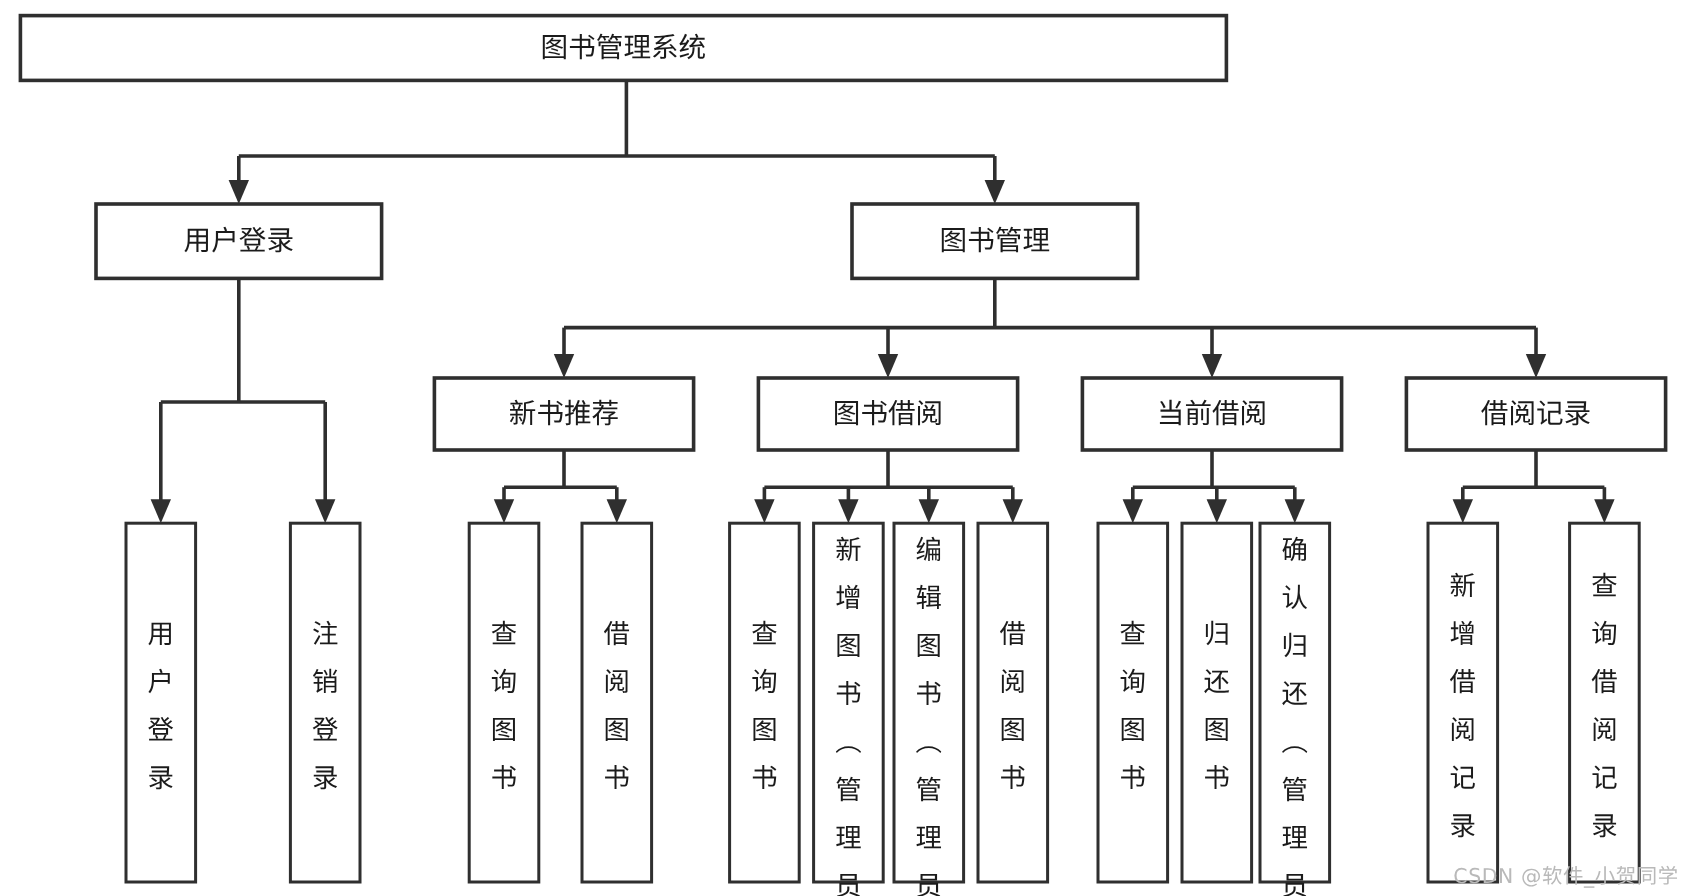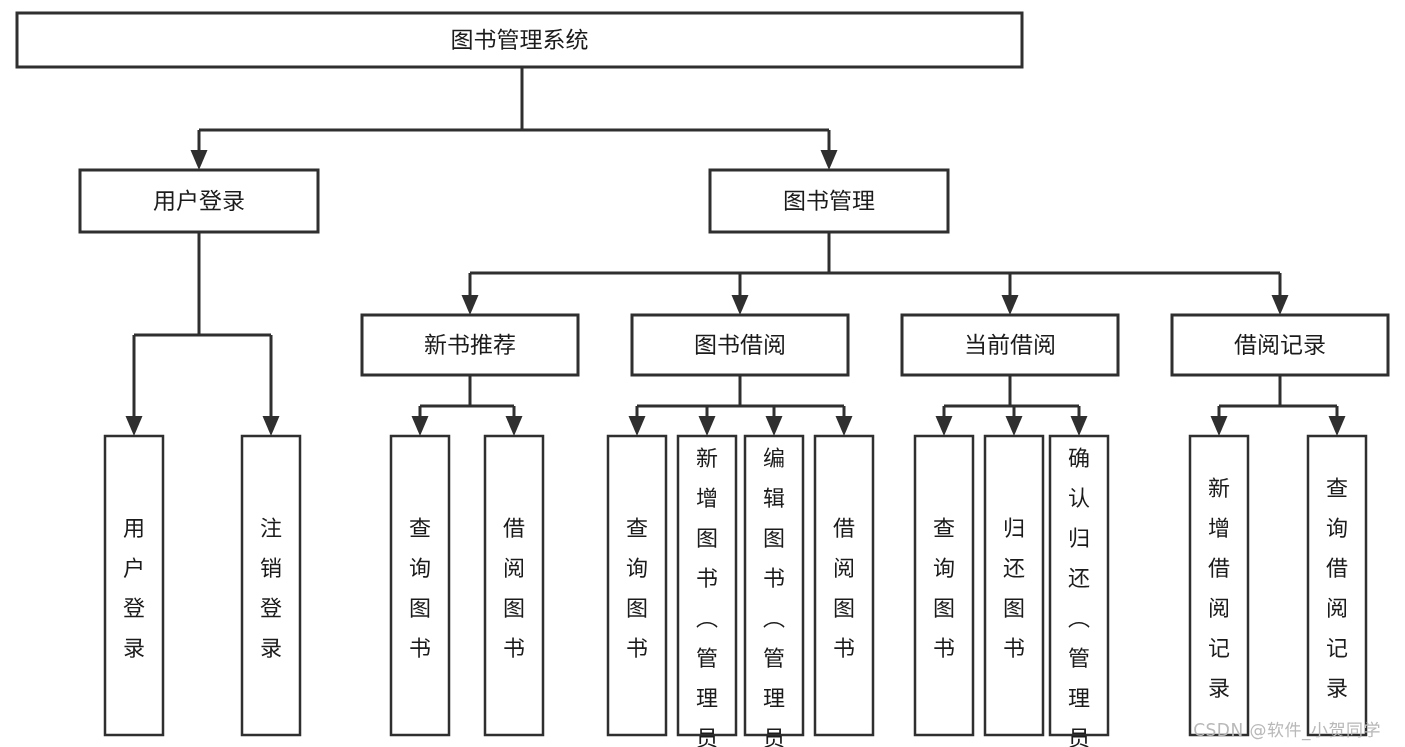--- a/index.html
+++ b/index.html
@@ -54,21 +54,21 @@
     dominant-baseline: middle;
   }
   .node-label-v {
     font-family: "DejaVu Sans", "Liberation Sans", sans-serif;
     font-size: 22px;
     fill: #1b1b1b;
     text-anchor: middle;
   }
   .watermark {
     position: absolute;
-    right: 24px;
+    right: 6px;
     bottom: 6px;
     font-family: "DejaVu Sans", "Liberation Sans", sans-serif;
     font-size: 17px;
     color: #b9b9b9;
     letter-spacing: 0.5px;
     white-space: nowrap;
     user-select: none;
     margin-left: 19px;
   }
 </style>

